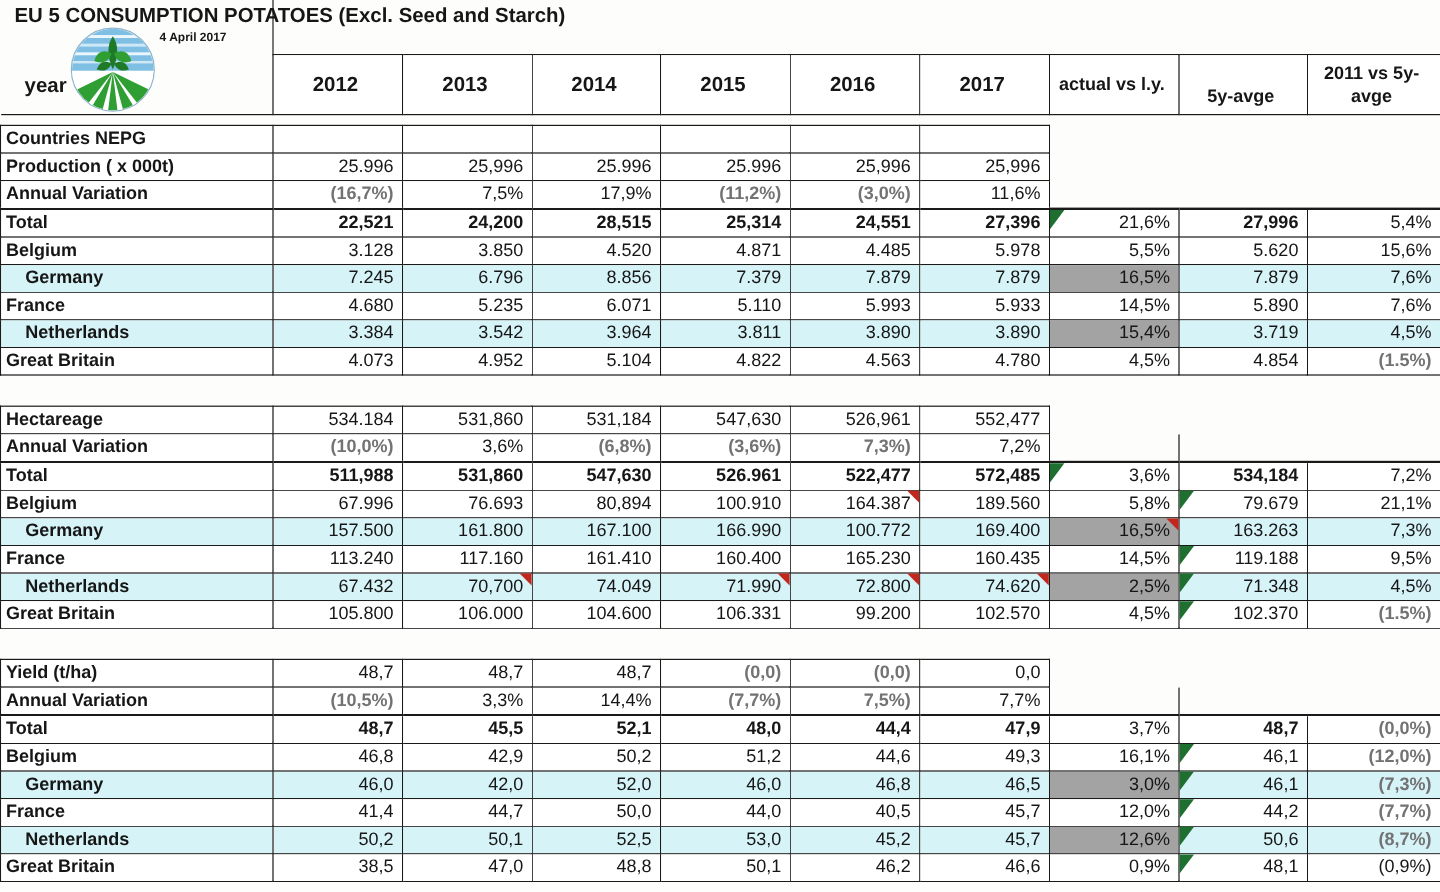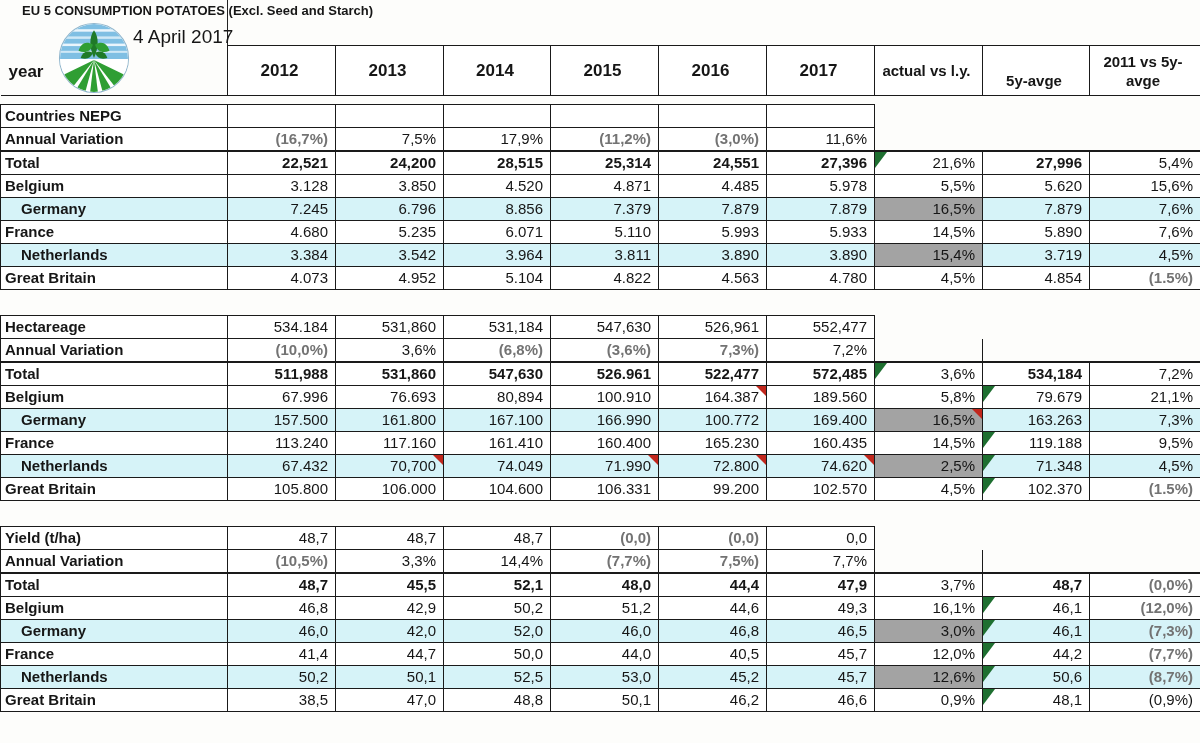--- a/index.html
+++ b/index.html
@@ -1,30 +1,30 @@
 <!DOCTYPE html>
 <html><head>
 <meta charset="utf-8">
 <style>
   html,body{margin:0;padding:0;background:#ffffff;}
   body{width:1200px;height:743px;position:relative;overflow:hidden;
        font-family:"Liberation Sans","DejaVu Sans",sans-serif;color:#161616;}
   .page{position:absolute;inset:0;background:#fdfdfb;}
-  .title{position:absolute;left:22px;top:3px;font-size:13px;font-weight:bold;z-index:3;}
-  .date{position:absolute;left:133px;top:26px;font-size:19px;font-weight:normal;z-index:3;text-align:center;}
+  .title{position:absolute;left:12px;top:3px;font-size:17px;font-weight:bold;z-index:3;}
+  .date{position:absolute;left:133px;top:26px;font-size:10px;font-weight:bold;z-index:3;text-align:center;}
   .logo{position:absolute;left:58px;top:22px;width:72px;height:72px;z-index:4;}
   .vline-top{position:absolute;left:227px;top:0;width:1px;height:46px;background:#222;z-index:1;}
 
   table{position:absolute;left:0;top:45px;width:1200px;border-collapse:collapse;table-layout:fixed;z-index:2;}
   th,td{border:1px solid #1a1a1a;height:23px;box-sizing:border-box;padding:0 7px 0 3px;
         font-size:15px;line-height:22px;white-space:nowrap;overflow:visible;position:relative;
         background:#fff;}
   thead th{height:50px;font-weight:bold;text-align:center;font-size:17px;background:#fff;}
   th.corner{border:none;border-right:1px solid #1a1a1a;border-bottom:1px solid #1a1a1a;
-            text-align:left;vertical-align:bottom;padding:0 0 12px 8px;font-size:17px;background:transparent;}
+            text-align:left;vertical-align:bottom;padding:0 0 12px 20px;font-size:17px;background:transparent;}
   th.stat{font-size:15px;white-space:normal;line-height:19px;}
   th.stat.sh1{vertical-align:bottom;padding-bottom:5px;}
   td.lbl{font-weight:bold;text-align:left;padding-left:4px;}
   td.num{text-align:right;}
   td.red{color:#737373;font-weight:bold;}
   .bold{font-weight:bold;}
   tr.hl td{background:#d6f3f8;padding-left:20px;}
   tr.hl td.stat-a{background:#a3a3a3;}
   td.blank{border:none;background:transparent;}
   td.blank.div-r{border-right:1px solid #1a1a1a;}
@@ -112,20 +112,32 @@
           <td class="num"></td>
           <td class="num"></td>
           <td class="num"></td>
           <td class="num"></td>
           <td class="num"></td>
           <td class="blank"></td>
           <td class="blank"></td>
           <td class="blank"></td>
         </tr>
         <tr>
+          <td class="lbl">Production ( x 000t)</td>
+          <td class="num">25.996</td>
+          <td class="num">25,996</td>
+          <td class="num">25.996</td>
+          <td class="num">25.996</td>
+          <td class="num">25,996</td>
+          <td class="num">25,996</td>
+          <td class="blank"></td>
+          <td class="blank"></td>
+          <td class="blank"></td>
+        </tr>
+        <tr>
           <td class="lbl">Annual Variation</td>
           <td class="num red">(16,7%)</td>
           <td class="num">7,5%</td>
           <td class="num">17,9%</td>
           <td class="num red">(11,2%)</td>
           <td class="num red">(3,0%)</td>
           <td class="num">11,6%</td>
           <td class="blank"></td>
           <td class="blank"></td>
           <td class="blank"></td>

